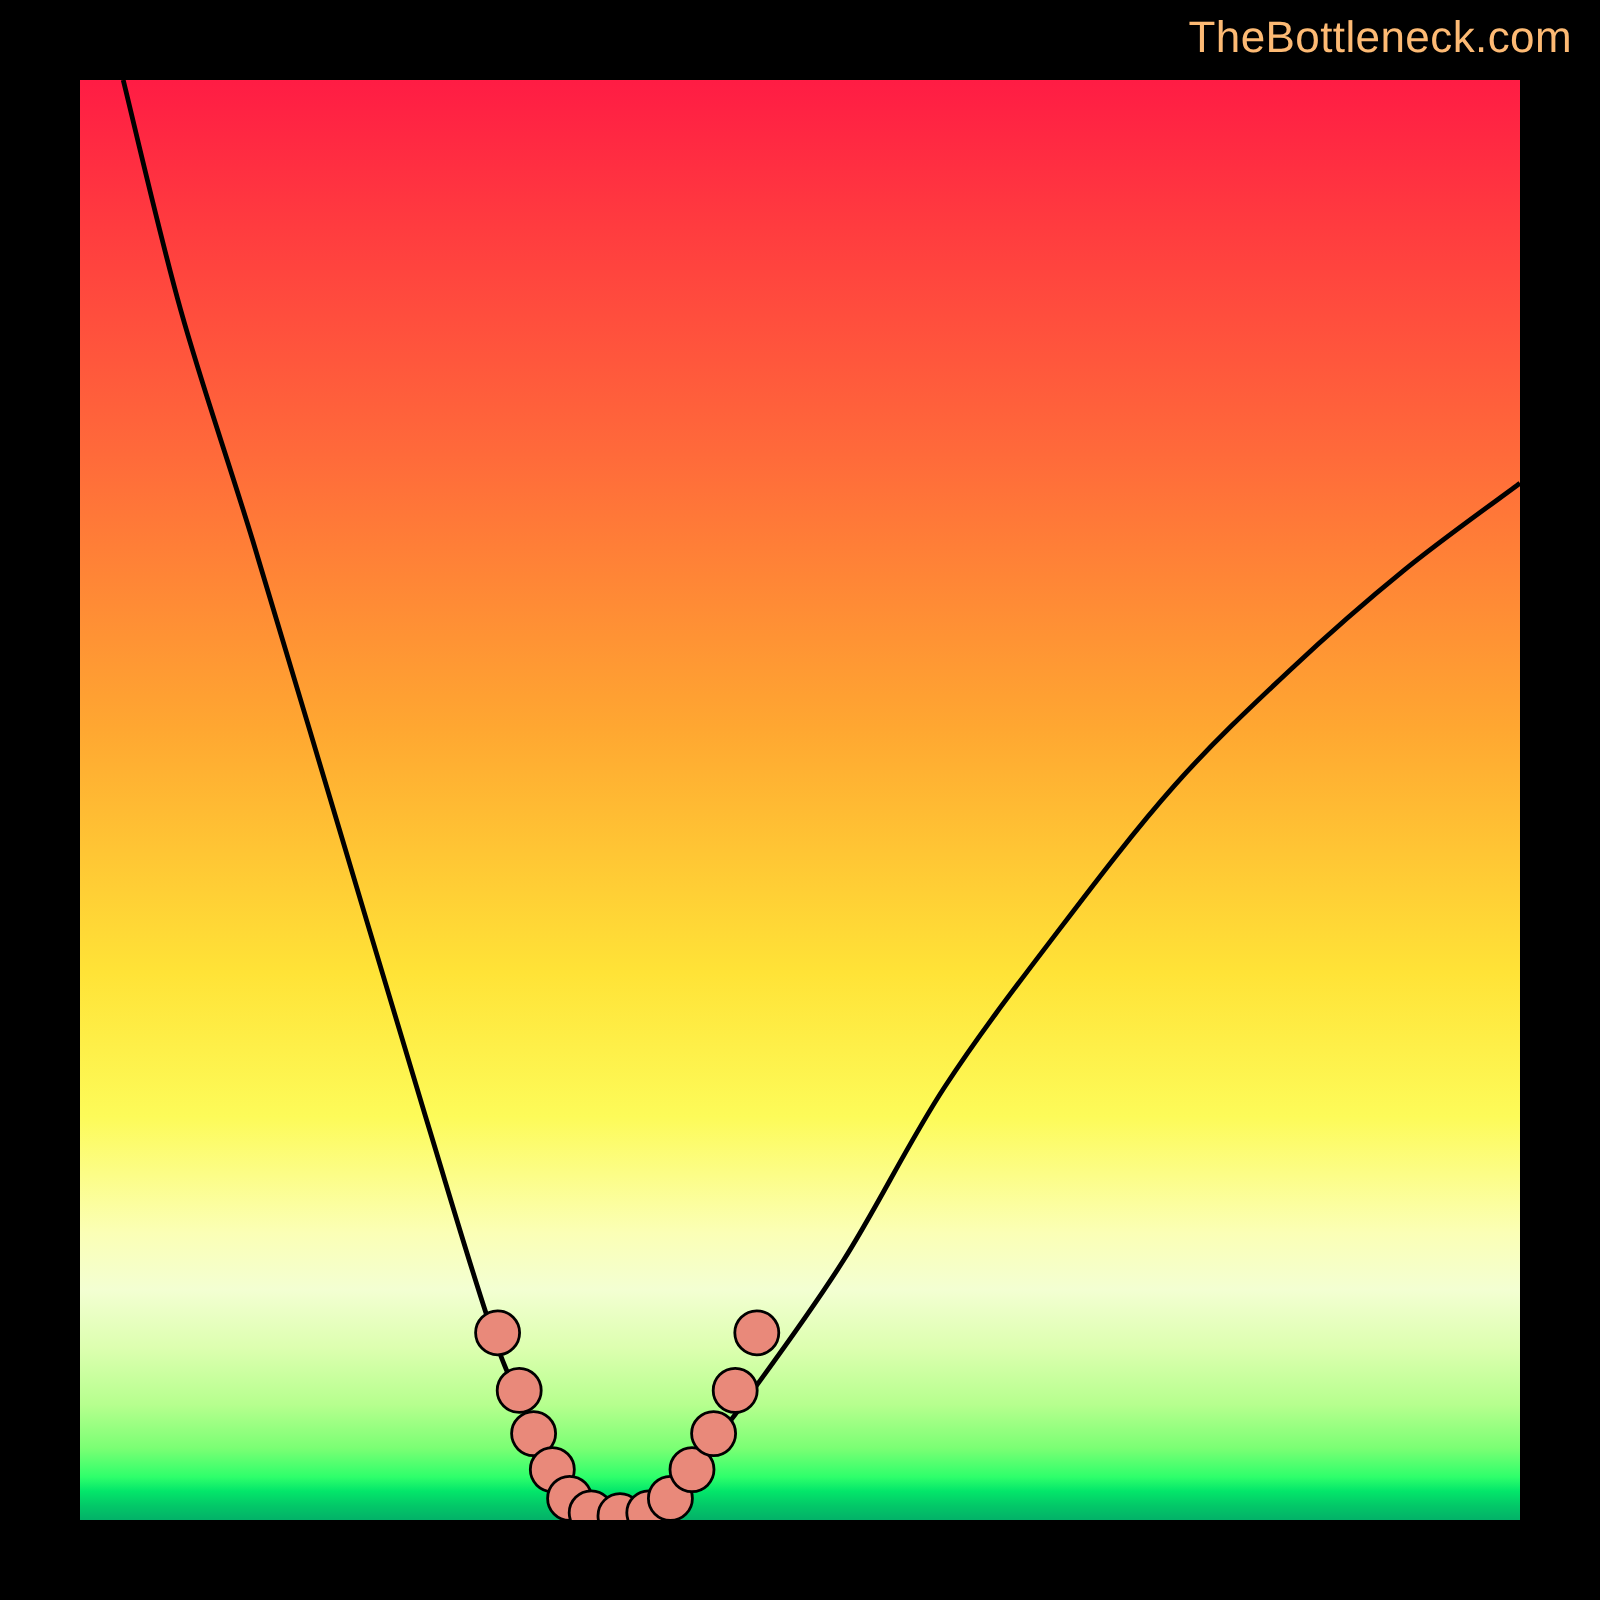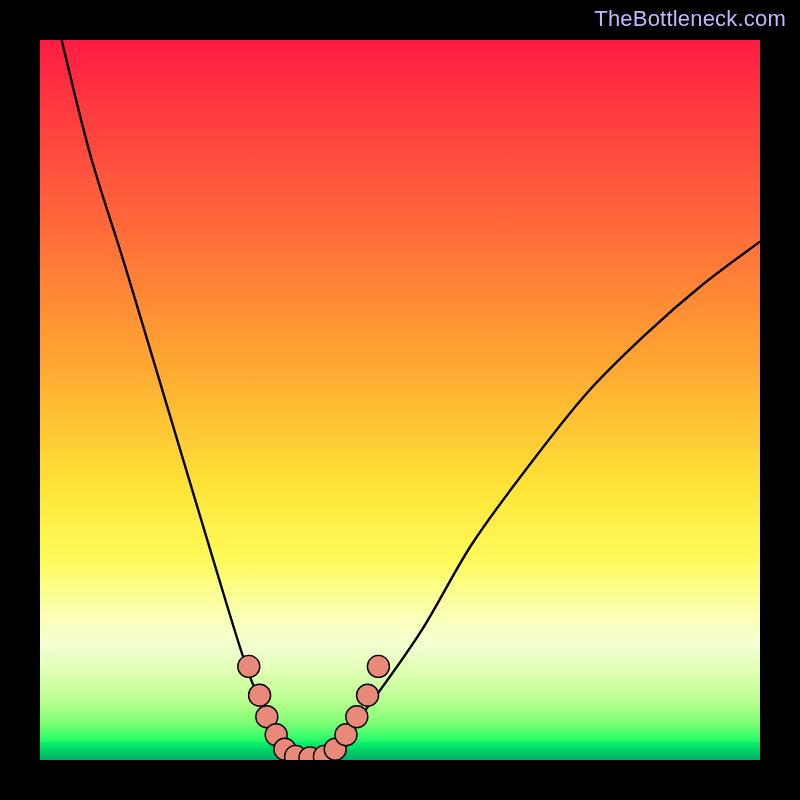--- a/index.html
+++ b/index.html
@@ -41,21 +41,21 @@
       #2fff6b 97%,
       #03e66a 98%,
       #03c868 99%,
       #03b168 100%
     );
   }
   .watermark {
     position: absolute;
     top: 6px;
     right: 14px;
-    color: #c4b5fd;
+    color: #fdba74;
     font-size: 22px;
     letter-spacing: 0.2px;
     font-weight: 500;
   }
   svg.curve {
     position: absolute;
     left: 0;
     top: 0;
     width: 720px;
     height: 720px;

